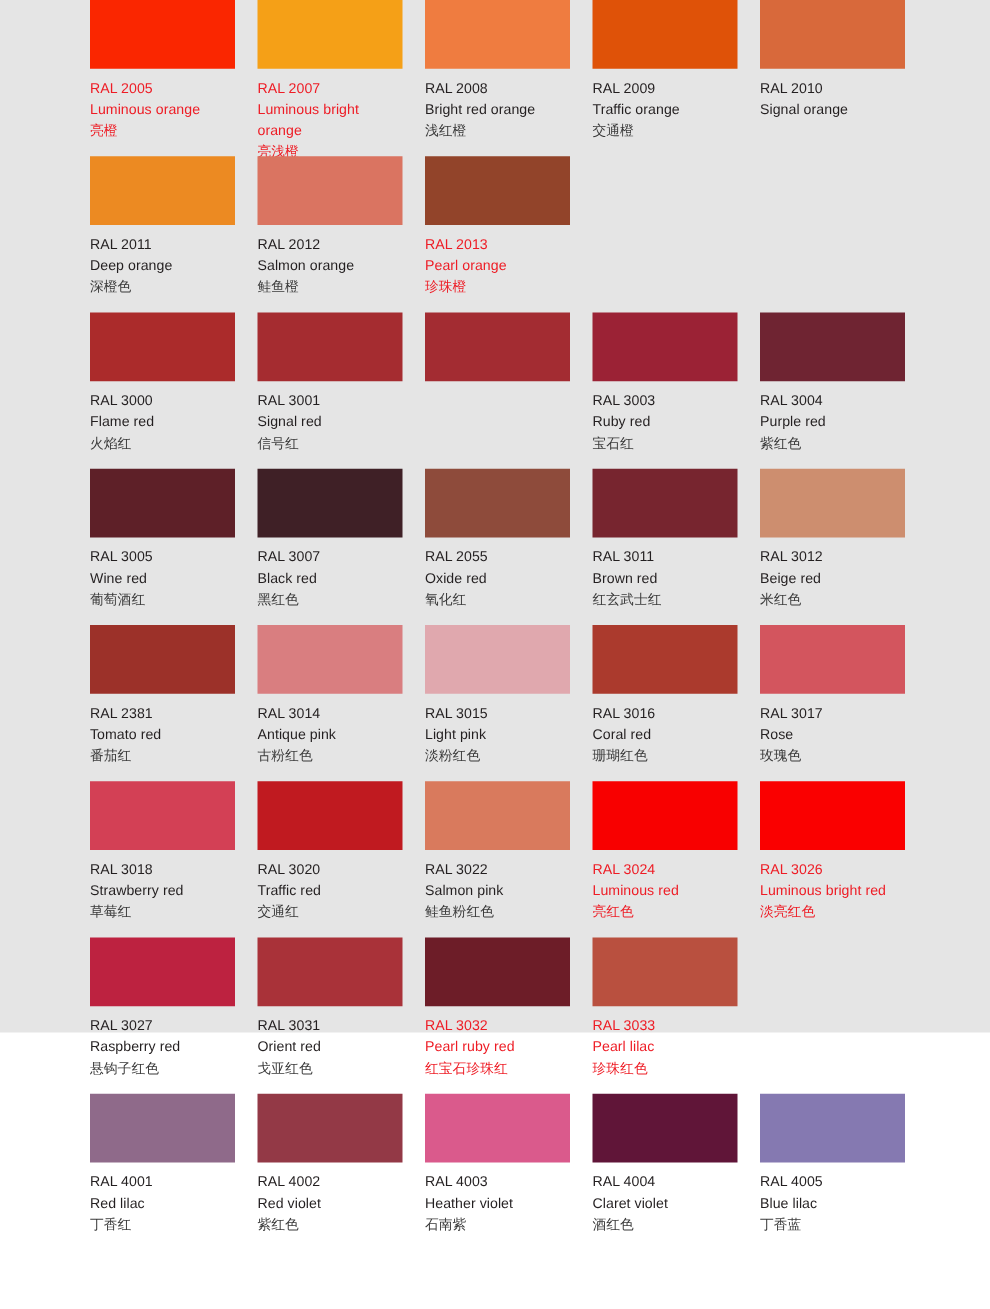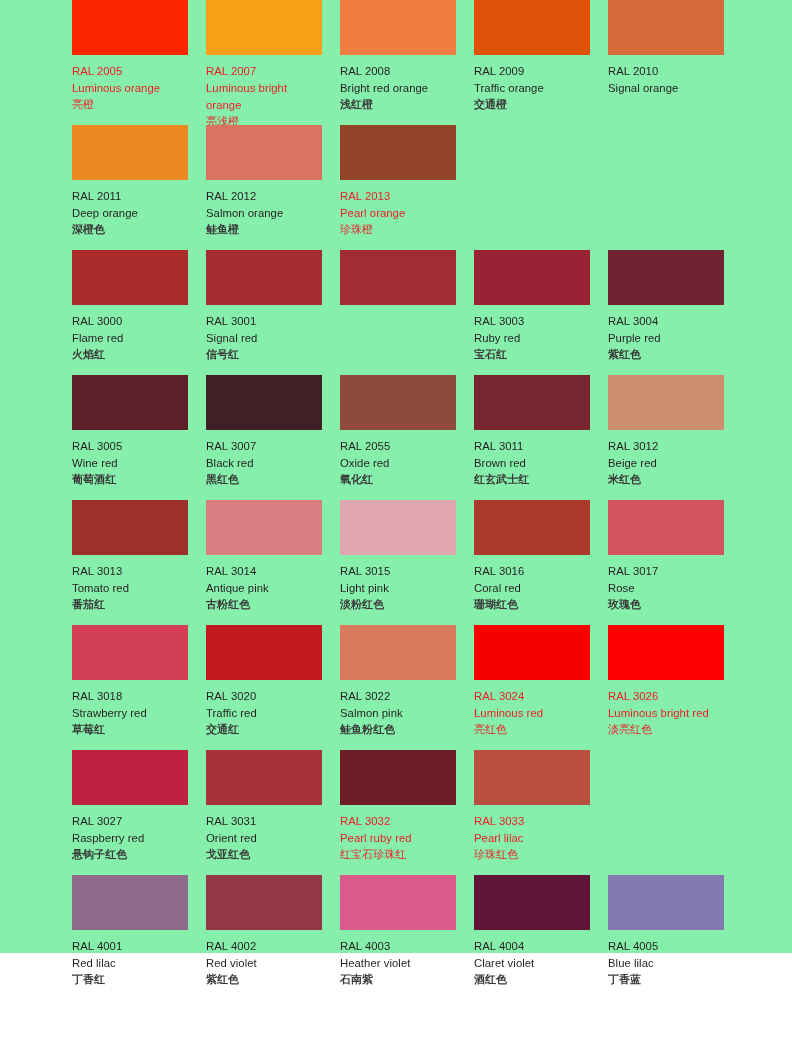--- a/index.html
+++ b/index.html
@@ -11,22 +11,22 @@
   body {
     width: 792px;
     height: 1047px;
     font-family: "Liberation Sans", "DejaVu Sans", sans-serif;
     color: #231f20;
     overflow: hidden;
   }
   #sheet {
     position: relative;
     width: 792px;
-    height: 953px;
-    background: #86efac;
+    height: 826px;
+    background: #e5e5e5;
     box-sizing: border-box;
   }
   .grid {
     position: absolute;
     left: 72px;
     top: 0px;
     width: 668px;
   }
   .row {
     display: flex;
@@ -56,21 +56,21 @@
     font-size: 11.3px;
     letter-spacing: 0.05px;
     white-space: normal;
     word-break: normal;
   }
   .cn {
     font-family: "DejaVu Sans", "Liberation Sans", sans-serif;
     font-size: 11px;
   }
   .black .code, .black .name { color: #231f20; }
-  .black .cn { color: #3a3a3a; font-weight: bold; }
+  .black .cn { color: #3a3a3a; }
   .red .code, .red .name { color: #ee1c25; }
   .red .cn { color: #ee1c25; }
   .cn:empty { display: none; }
 </style>
 </head>
 <body>
 
 <div id="sheet">
   <div class="grid" id="grid">
       <div class="row">
@@ -230,21 +230,21 @@
             <span class="code">RAL 3012</span>
             <span class="name">Beige red</span>
             <span class="cn">米红色</span>
           </div>
         </div>
       </div>
       <div class="row">
         <div class="cell black">
           <div class="swatch" style="background-color: rgb(156, 49, 41);"></div>
           <div class="labels">
-            <span class="code">RAL 3013</span>
+            <span class="code">RAL 2381</span>
             <span class="name">Tomato red</span>
             <span class="cn">番茄红</span>
           </div>
         </div>
         <div class="cell black">
           <div class="swatch" style="background-color: rgb(217, 126, 128);"></div>
           <div class="labels">
             <span class="code">RAL 3014</span>
             <span class="name">Antique pink</span>
             <span class="cn">古粉红色</span>

